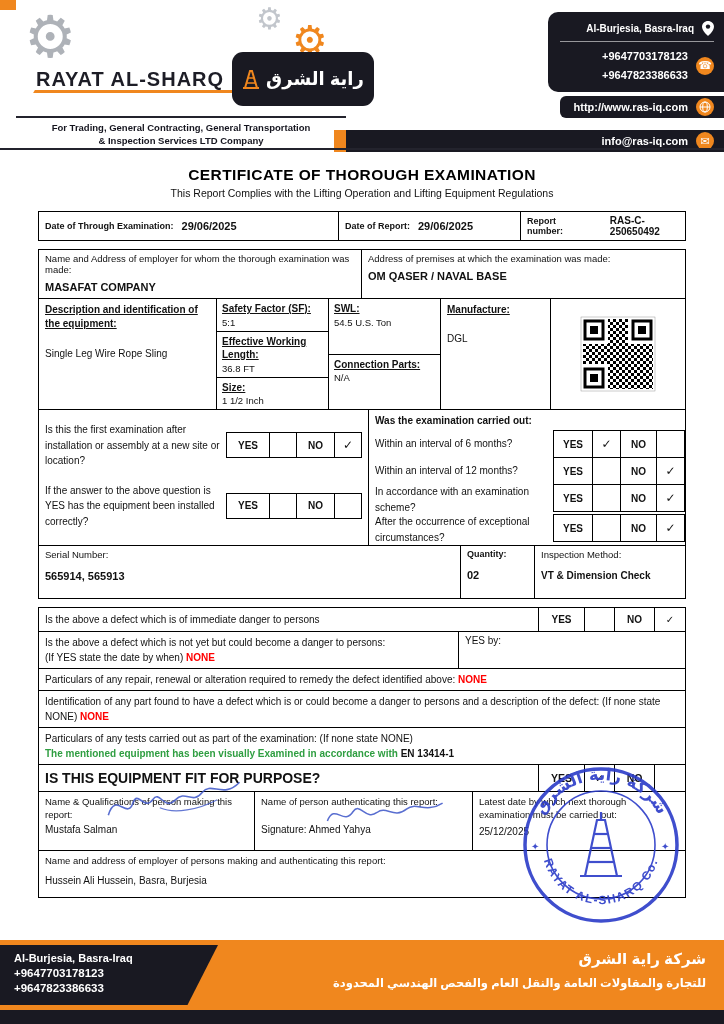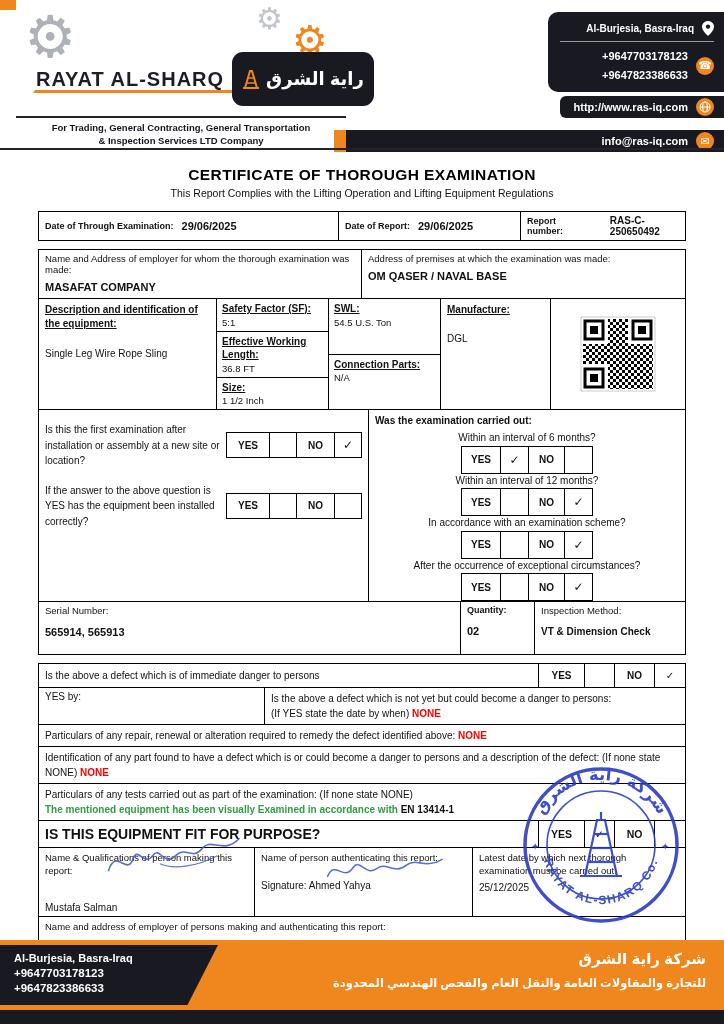--- a/index.html
+++ b/index.html
@@ -79,21 +79,21 @@
   .q-left{width:330px; padding:6px 6px 8px 6px;}
   .q-right{flex:1; padding:0;}
   .q-block{display:flex; align-items:center; margin-top:6px;}
   .q-block + .q-block{margin-top:14px;}
   .q-text{flex:1; font-size:10px; line-height:1.55; padding-right:6px;}
   .minirow{display:inline-flex; align-items:stretch;}
   .mini{border:1px solid #000; display:flex; align-items:center; justify-content:center; font-size:10px; font-weight:bold; height:26px;}
   .mini + .mini{border-left:none;}
   .m-yes{width:44px;} .m-c1{width:27px;} .m-no{width:38px;} .m-c2{width:27px;}
   .q-head{font-size:10px; font-weight:bold; padding:5px 6px 4px 6px;}
-  .qrow{display:flex; align-items:center; min-height:28px;flex-direction:column;}
+  .qrow{display:flex; align-items:flex-start; min-height:28px;}
   .qrow + .qrow{margin-top:-1px;}
   .qrow .q-text{align-self:center; padding-left:6px;}
   .qrow .mini{height:auto; min-height:28px;}
   .qrow .m-yes{width:40px;} .qrow .m-c1{width:28px;} .qrow .m-no{width:36px;} .qrow .m-c2{width:28px;}
   .check{font-size:12px;}
 
   
   .serial .cell{min-height:52px;}
   .s1{flex:1;} .s2{width:74px;} .s3{width:150px;}
   .serial .val{margin-top:10px;}
@@ -106,21 +106,21 @@
   .dfut-left{flex:1; font-size:10px; line-height:1.5;}
   .dfut-right{width:226px; font-size:10px; display:flex; align-items:flex-start;}
   .pline{flex:1; font-size:10px; line-height:1.5;}
   .fit-text{flex:1; font-size:14px; font-weight:bold; display:flex; align-items:center;}
   .fit .acell{font-size:10.5px;}
 
   
   .signoff .cell{min-height:58px; position:relative; overflow:visible;}
   .so1{width:216px;} .so2{flex:1;} .so3{width:212px;}
   .so-lbl{font-size:9.5px; line-height:1.4;}
-  .so-val{font-size:10px; margin-top:24px;}
+  .so-val{font-size:10px; margin-top:2px;}
   .sig{position:absolute; pointer-events:none;}
   .sig1{left:62px; top:-16px; transform:rotate(-6deg);}
   .sig2{left:66px; top:4px; transform:rotate(-3deg);}
 
   .emp2 .cell{min-height:46px;}
   .emp2 .so-val{margin-top:8px;}
 
   
   .stamp{position:absolute; left:520px; top:764px; width:162px; height:162px; opacity:.9;}
 
@@ -384,28 +384,28 @@
 
     <div class="row drow" style="min-height:24px">
       <div class="cell dtext">Is the above a defect which is of immediate danger to persons</div>
       <div class="cell acell a-yes">YES</div>
       <div class="cell acell a-b1 check"></div>
       <div class="cell acell a-no">NO</div>
       <div class="cell acell a-b2 check">✓</div>
     </div>
 
     <div class="row">
-      <div class="cell dfut-right">YES by:</div>
       <div class="cell dfut-left">
         <div>Is the above a defect which is not yet but could become a danger to persons:</div>
         <div>
           <span>(If YES state the date by when)</span>
           <span class="red">NONE</span>
         </div>
       </div>
+      <div class="cell dfut-right">YES by:</div>
     </div>
 
     <div class="row">
       <div class="cell pline">
         <span>Particulars of any repair, renewal or alteration required to remedy the defect identified above:</span>
         <span class="red">NONE</span>
       </div>
     </div>
 
     <div class="row">

